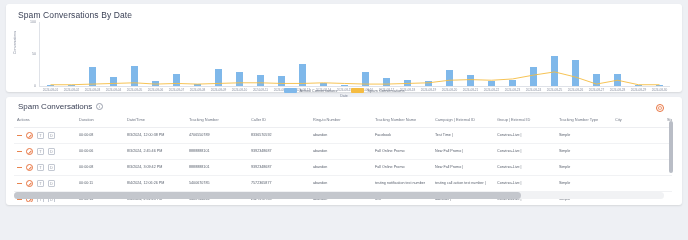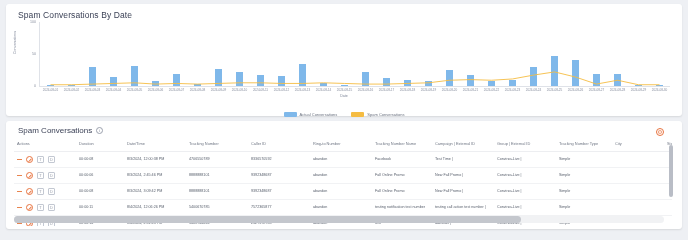--- a/index.html
+++ b/index.html
@@ -20,21 +20,21 @@
   }
 
   
   .card {
     background: #ffffff;
     border-radius: 3px;
     box-shadow: 0 1px 2px rgba(0,0,0,0.10);
     position: relative;
   }
   .chart-card {
-    height: 112px;
+    height: 88px;
     padding: 5px 8px 2px 8px;
     margin-bottom: 5px;
   }
   .chart-title {
     font-size: 8.5px;
     color: #3c4257;
     font-weight: 400;
     letter-spacing: .1px;
     margin: 1px 0 0 4px;
   }

